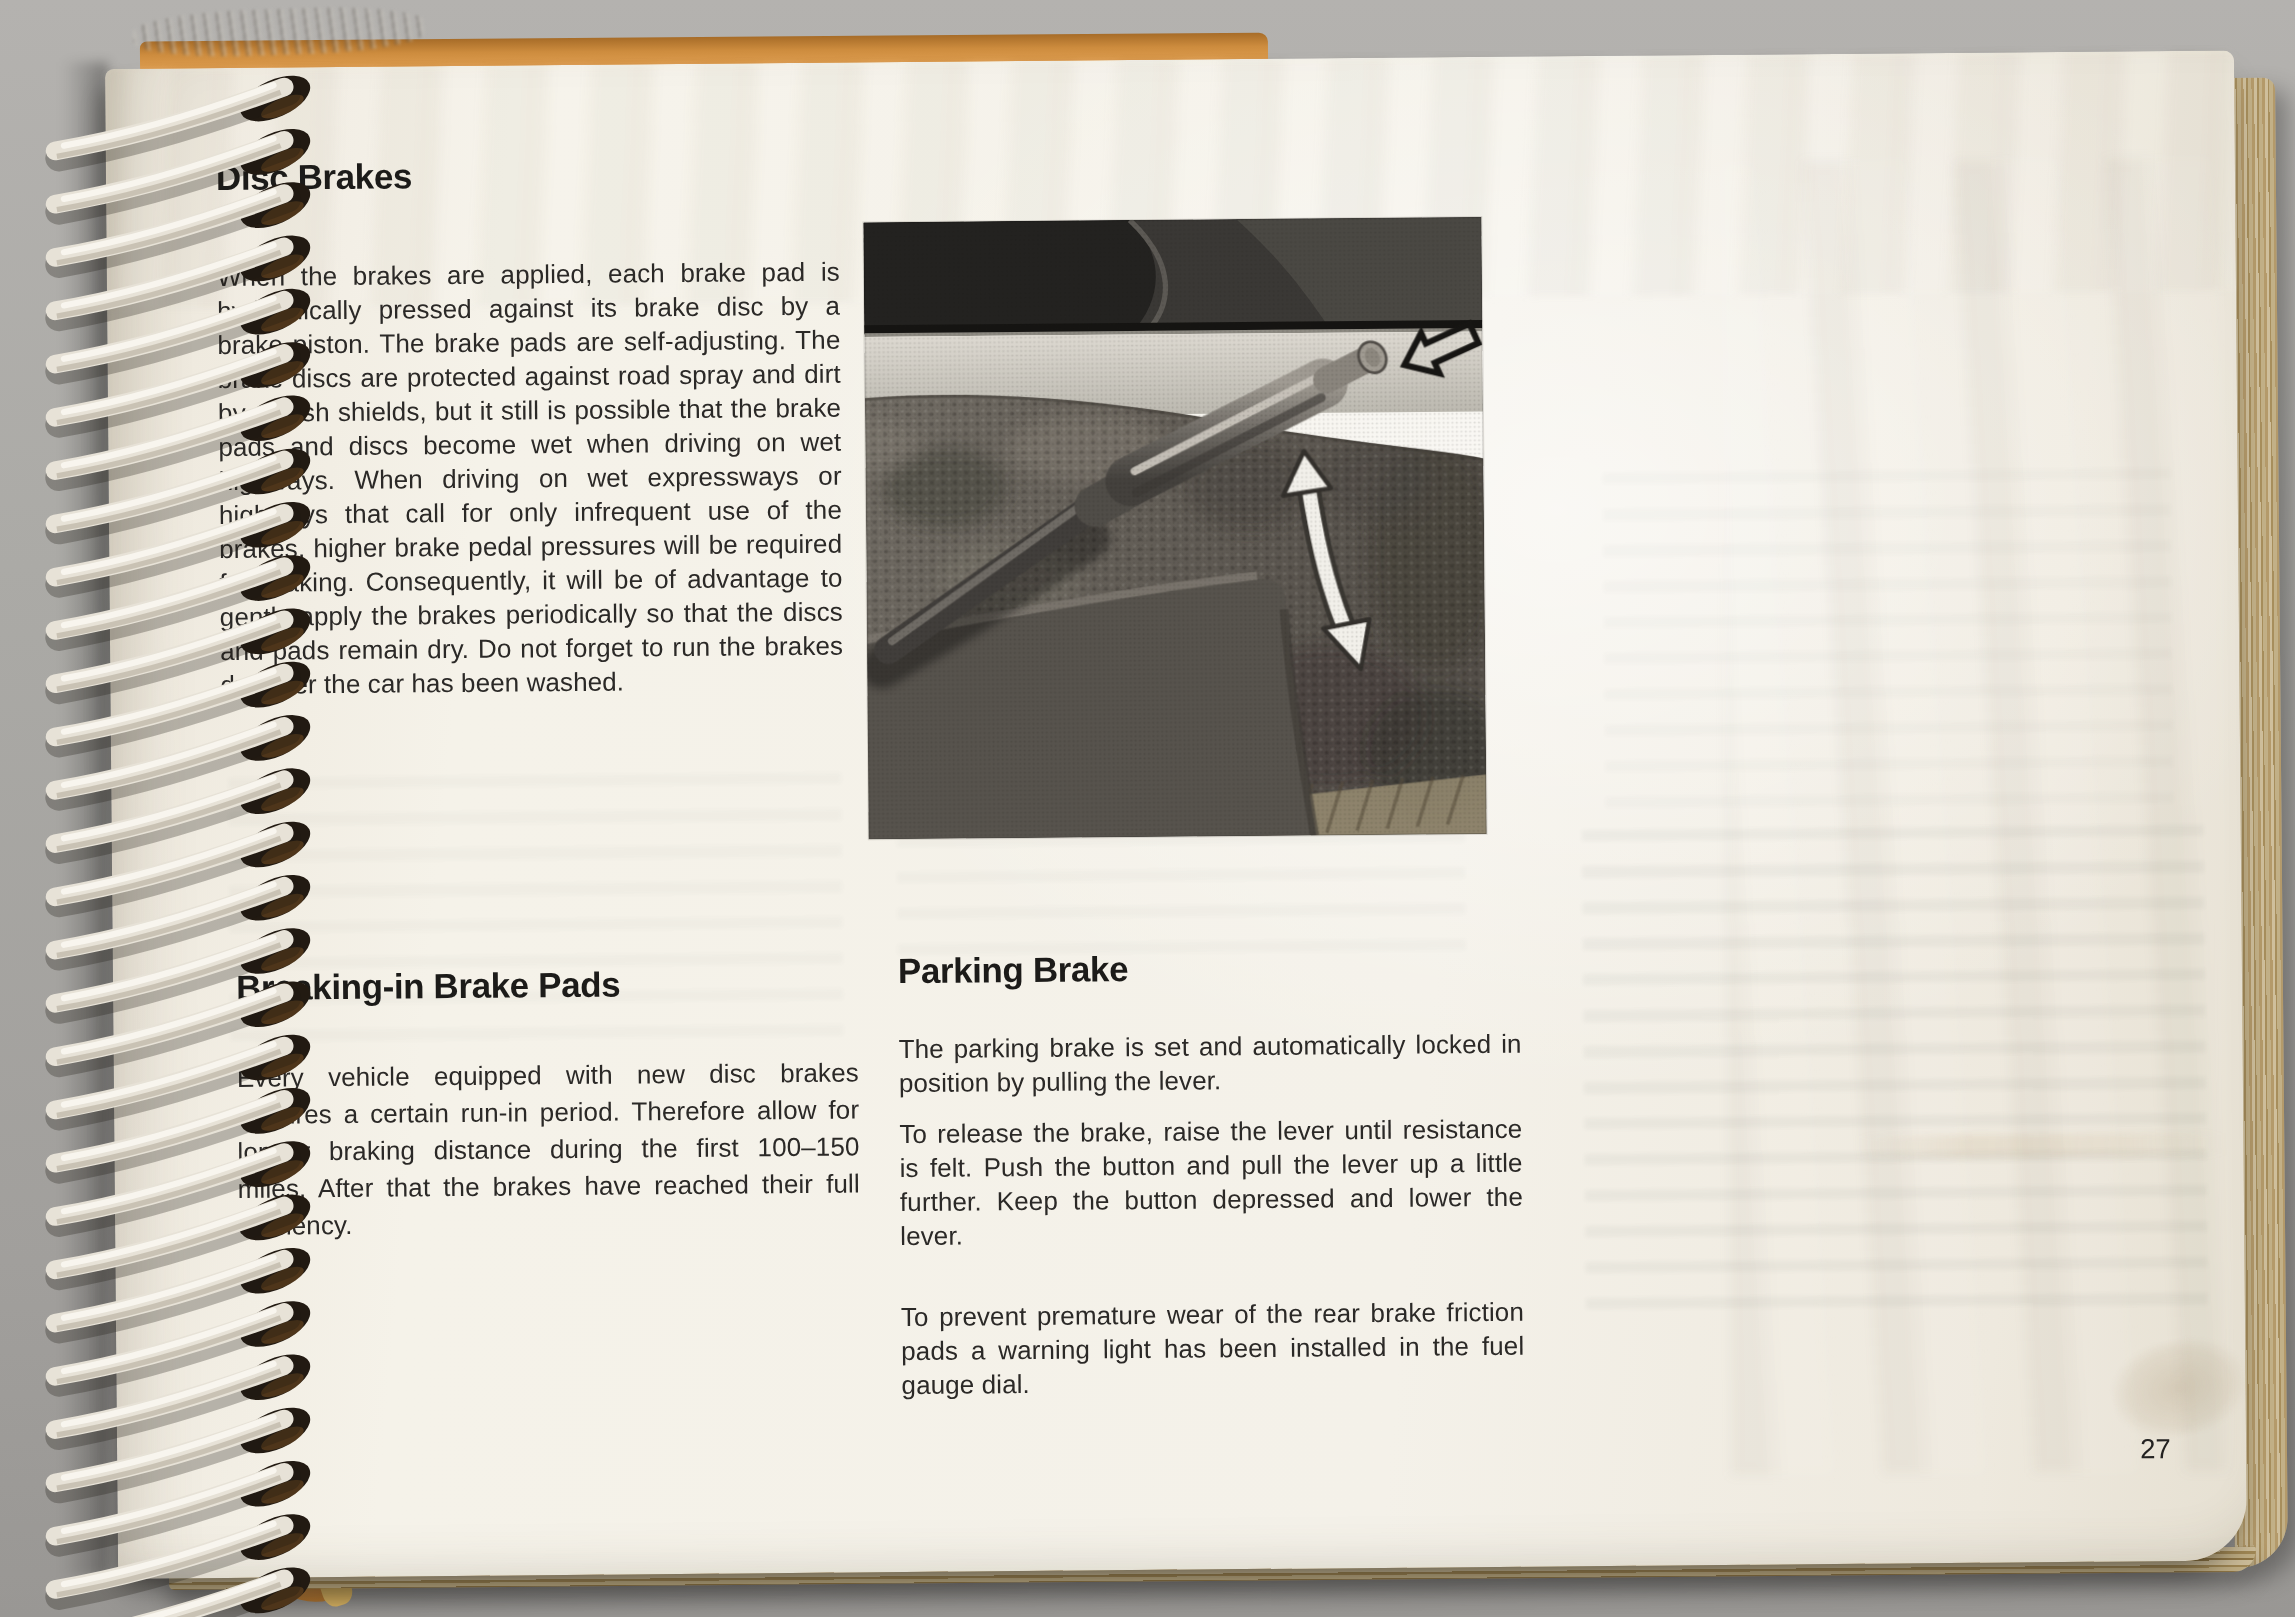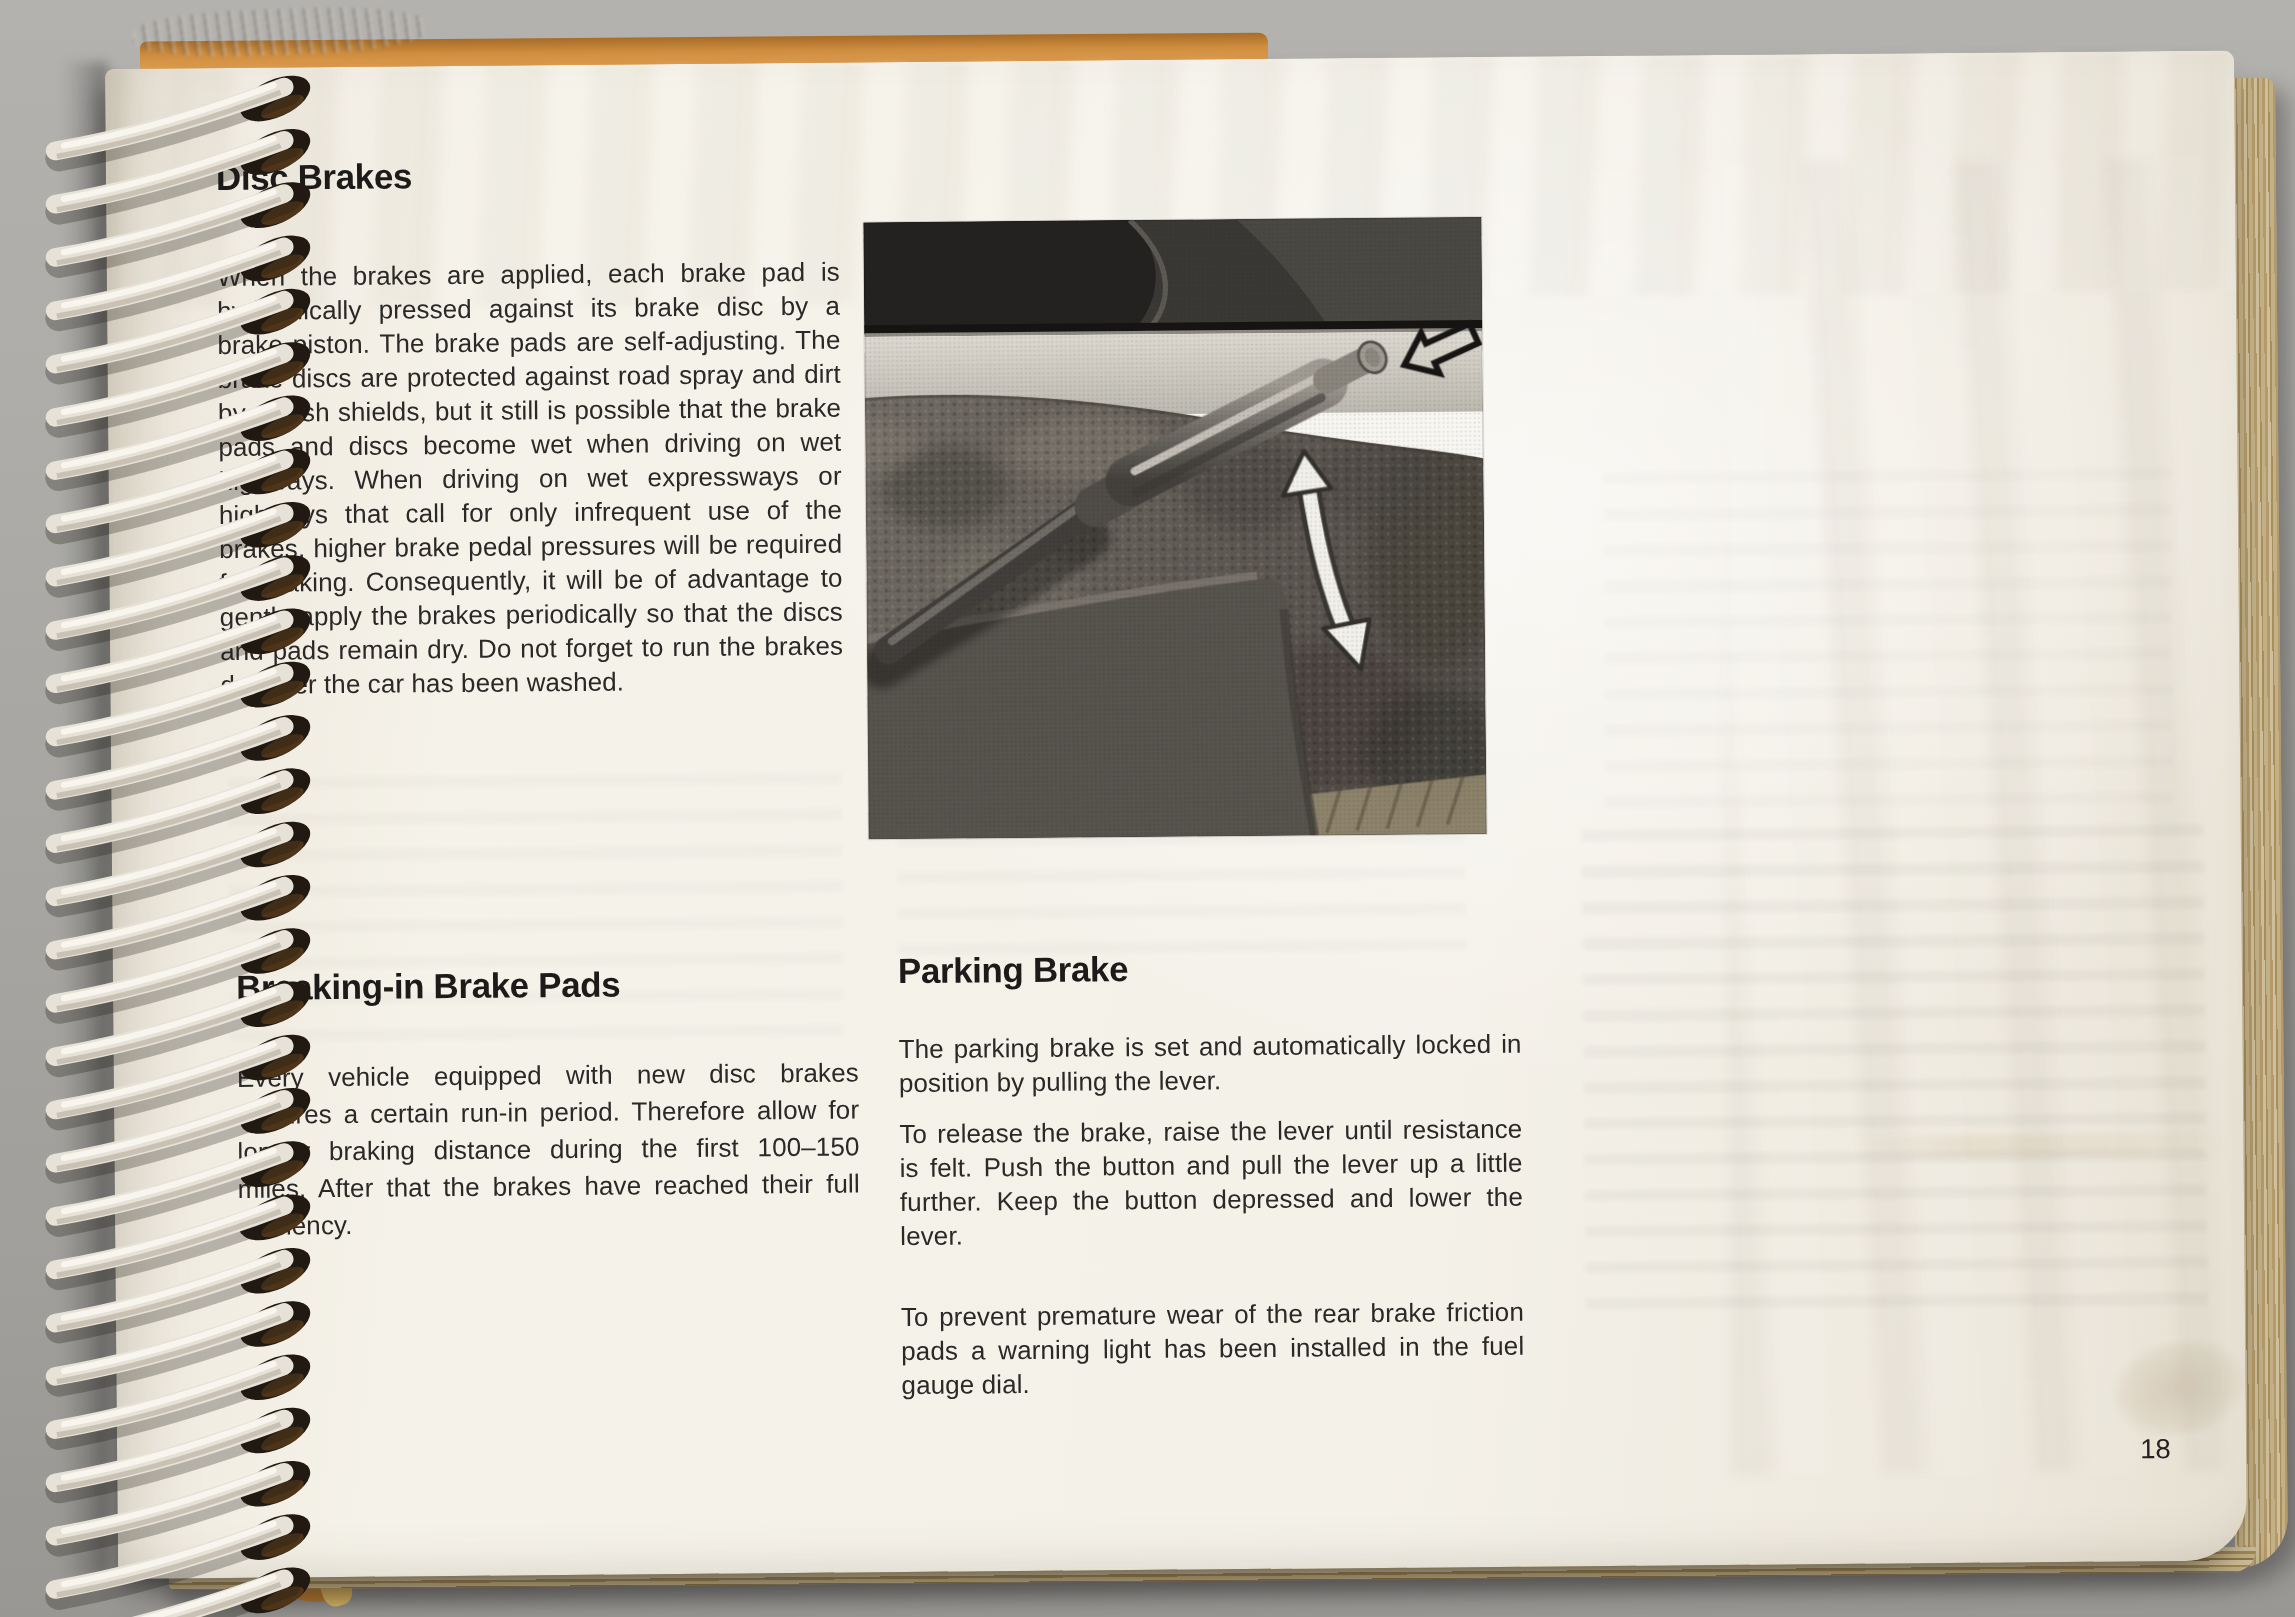--- a/index.html
+++ b/index.html
@@ -114,21 +114,21 @@
       <p>Every vehicle equipped with new disc brakes requires a certain run-in period. Therefore allow for longer braking distance during the first 100–150 miles. After that the brakes have reached their full efficiency.</p>
     </div>
 
     <div class="col col2">
       <h2>Parking Brake</h2>
       <p>The parking brake is set and automatically locked in position by pulling the lever.</p>
       <p class="p2">To release the brake, raise the lever until resistance is felt. Push the button and pull the lever up a little further. Keep the button depressed and lower the lever.</p>
       <p class="p3">To prevent premature wear of the rear brake friction pads a warning light has been installed in the fuel gauge dial.</p>
     </div>
 
-    <div class="pageno">18</div>
+    <div class="pageno">27</div>
 
     <svg class="photo" viewBox="0 0 696 695">
       <defs>
         <filter id="soft" x="-60%" y="-60%" width="220%" height="220%">
             <feGaussianBlur stdDeviation="10"></feGaussianBlur>
           </filter>
         <filter id="soft2" x="-60%" y="-60%" width="220%" height="220%">
             <feGaussianBlur stdDeviation="5"></feGaussianBlur>
           </filter>
         <pattern id="dots" width="5" height="5" patternUnits="userSpaceOnUse">

